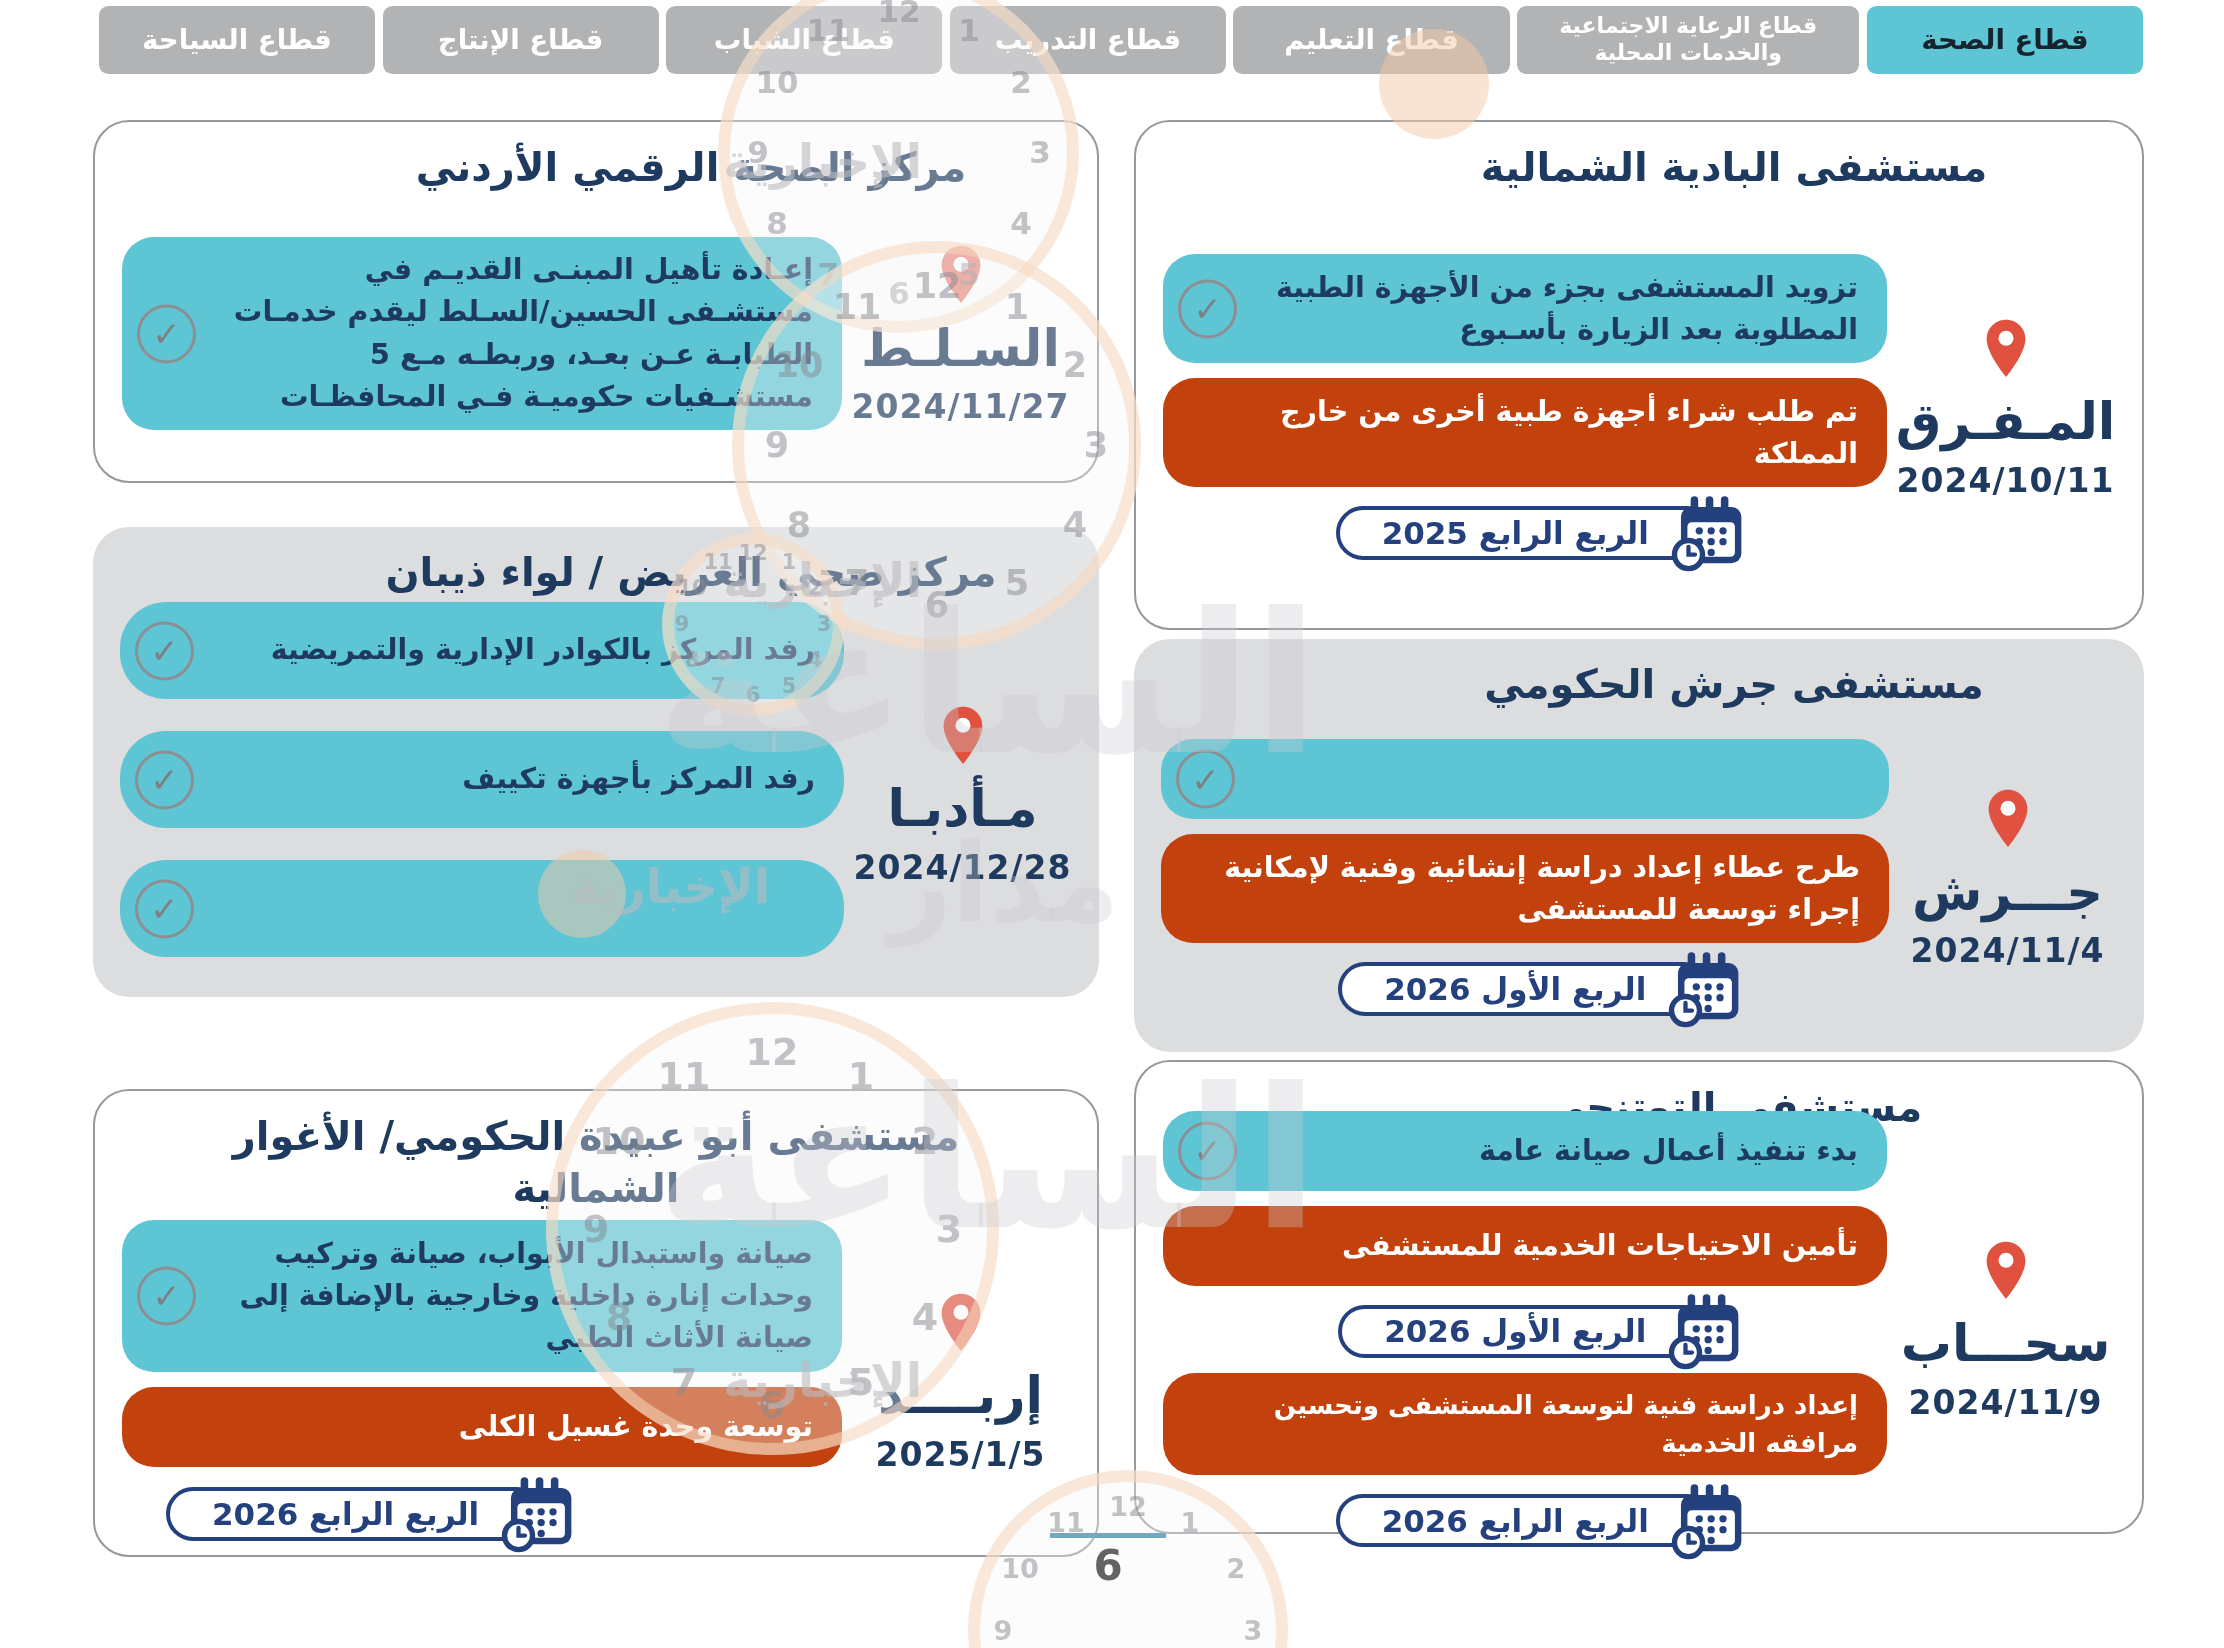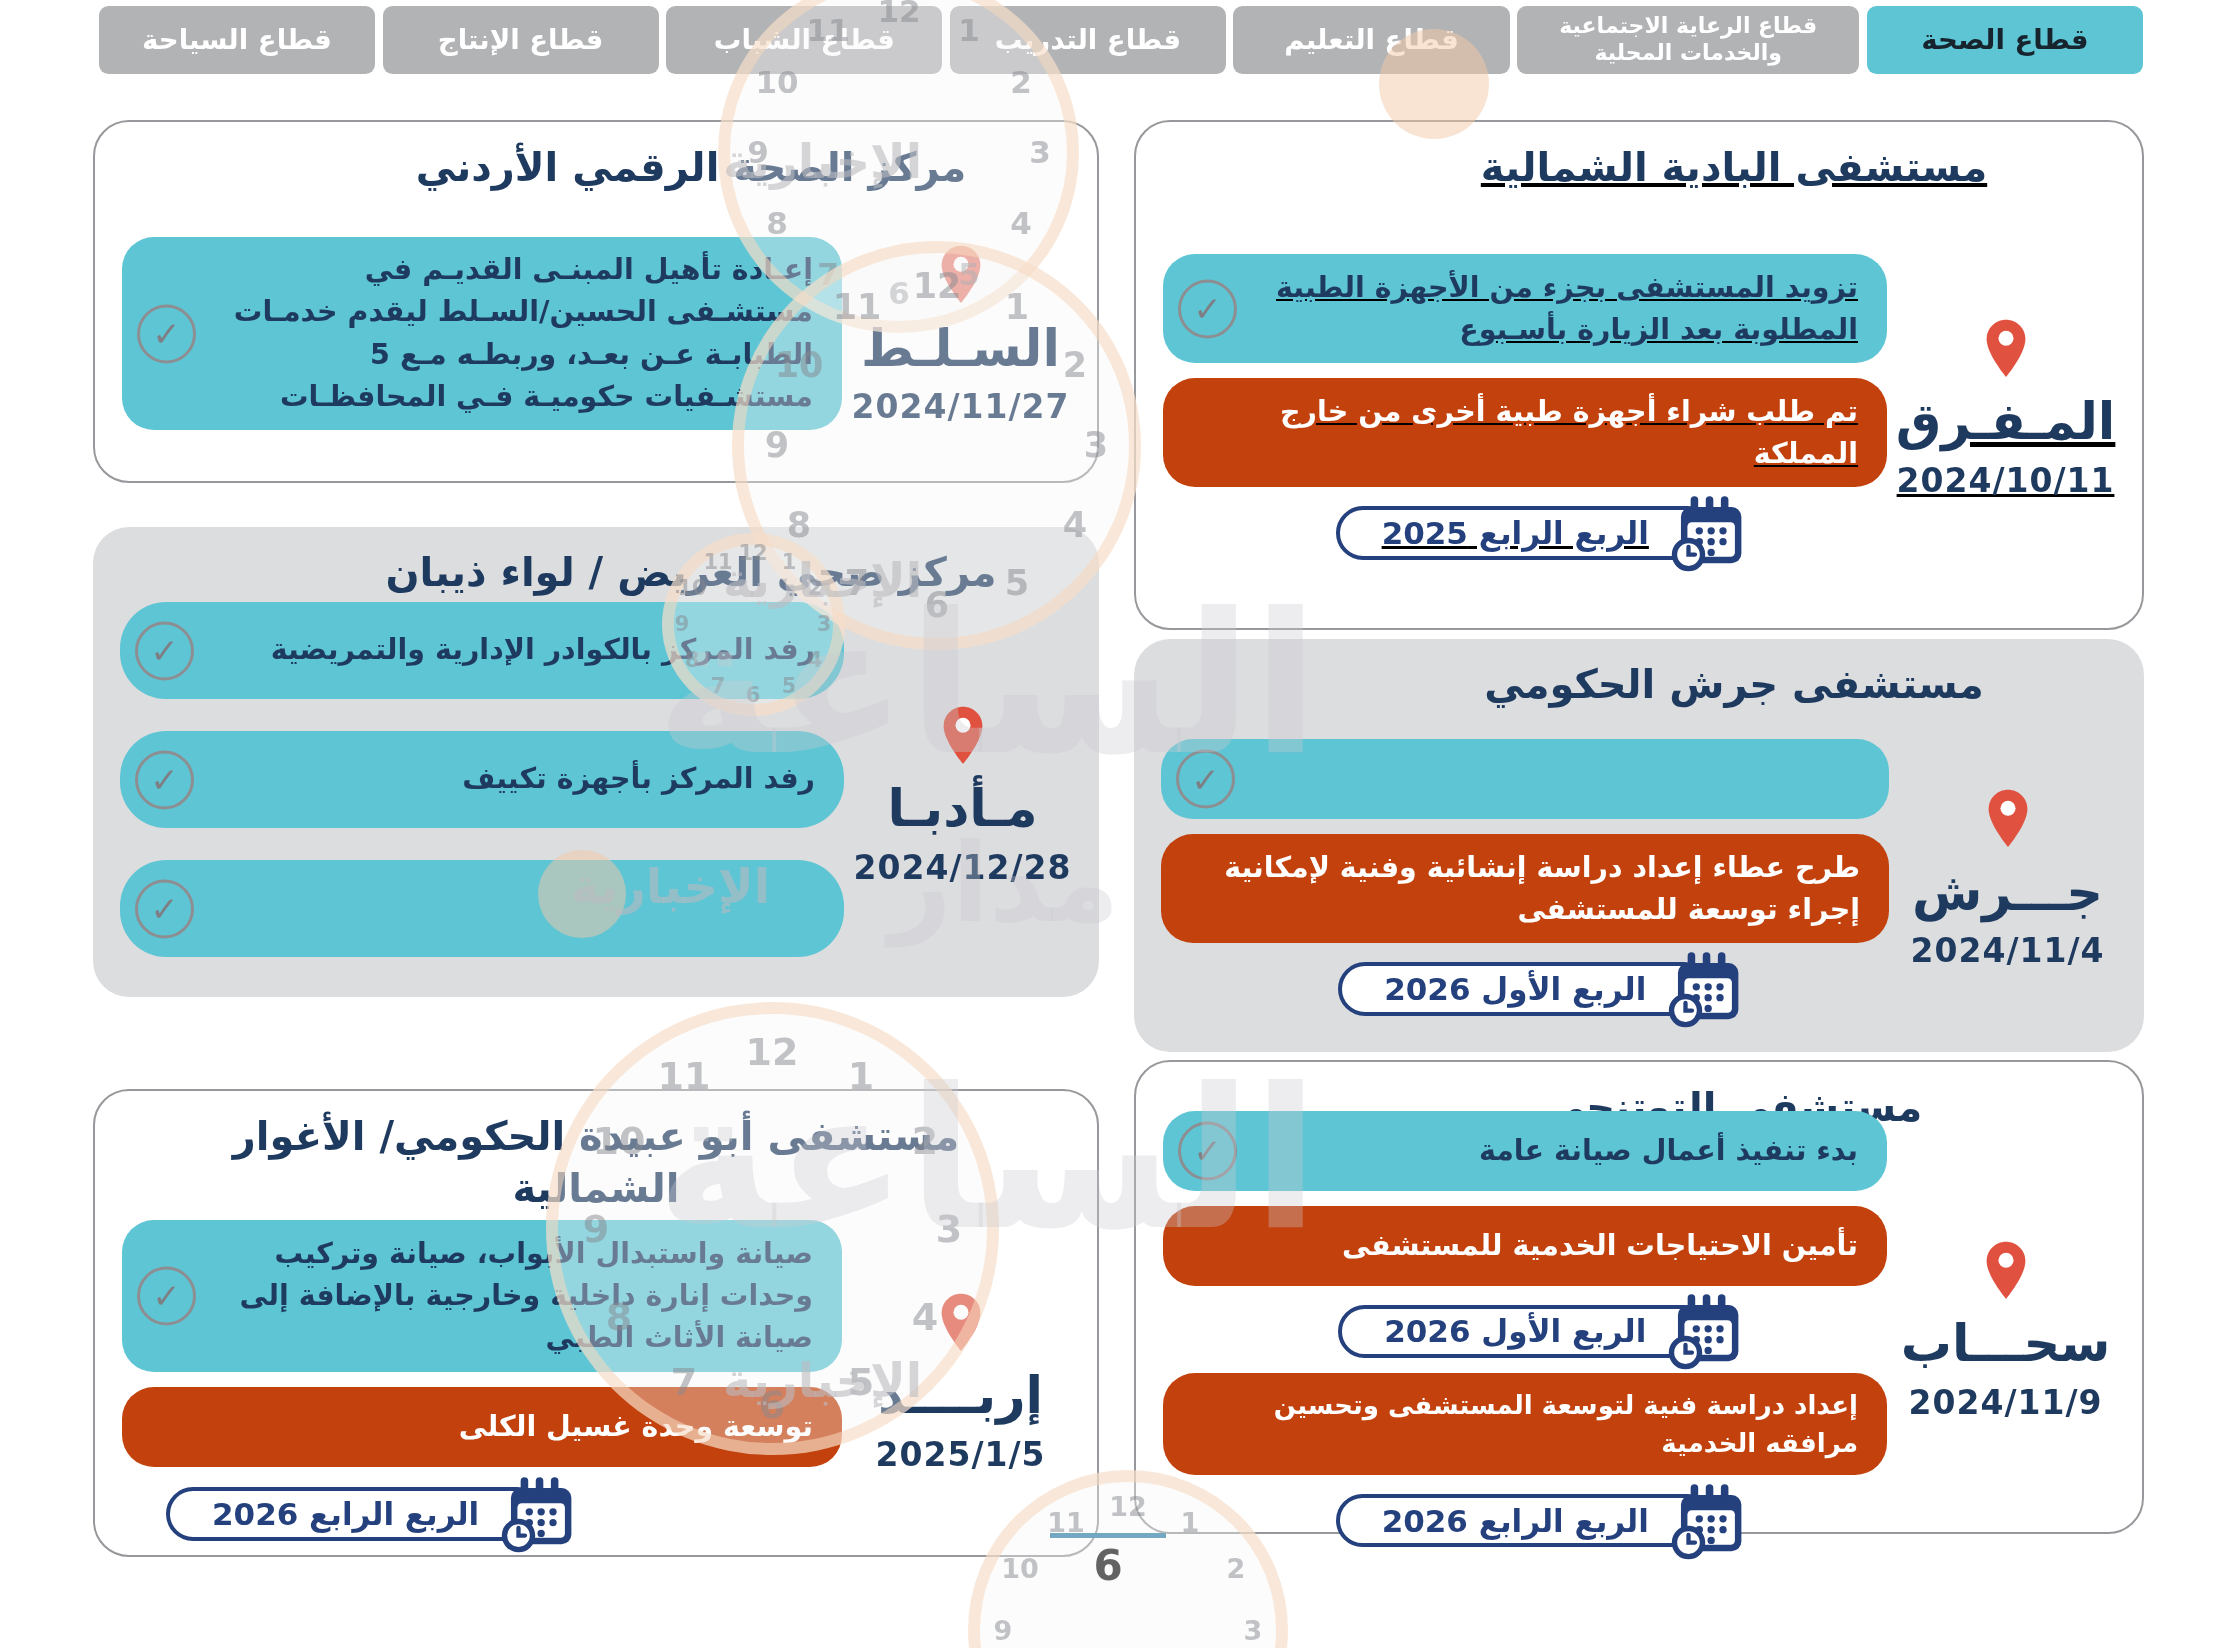--- a/index.html
+++ b/index.html
@@ -10,21 +10,21 @@
   
   .tabbar{position:absolute;top:5.7px;right:82px;left:99px;height:68px;display:flex;gap:7.6px;z-index:1;}
   .tab{flex:1;background:#b2b3b5;color:#ffffff;border-radius:9.5px;display:flex;align-items:center;justify-content:center;
        font-size:27.6px;text-align:center;white-space:pre-line;line-height:1.22;cursor:pointer;}
   .tab.wide{flex:1.24;font-size:22px;}
   .tab.active{background:#5ec5d4;color:#17242e;}
   
   .card{position:absolute;background:#ffffff;border:2.9px solid #96989b;border-radius:36px;
         padding:17px 27px 13.3px;z-index:1;box-sizing:border-box;display:flex;flex-direction:column;}
   .card.gray{background:#dcdddf;border:none;}
-  .pos-badia     {left:1134px;top:120px;width:1010px;height:510px;text-decoration:underline;}
+  .pos-badia     {left:1134px;top:120px;width:1010px;height:510px;}
   .pos-digital   {left:93px;  top:120px;width:1006px;height:363px;}
   .pos-areed     {left:93px;  top:527px;width:1006px;height:470px;}
   .pos-jerash    {left:1134px;top:639px;width:1010px;height:413px;}
   .pos-abuobaida {left:93px;  top:1089px;width:1006px;height:468px;}
   .pos-tutanji   {left:1134px;top:1060px;width:1010px;height:474px;}
   .card-title{color:#1e3a5f;font-size:40px;text-align:center;padding:1.9px 0 9.5px 190px;line-height:1.3;}
   .pos-abuobaida .card-title{padding:1.9px 0 9.5px;max-width:818px;align-self:center;}
   .card-body{display:flex;flex:1;gap:9.5px;align-items:center;min-height:0;}
   .items{flex:1;display:flex;flex-direction:column;justify-content:center;min-width:0;}
   .items > :last-child{margin-bottom:3px;}

